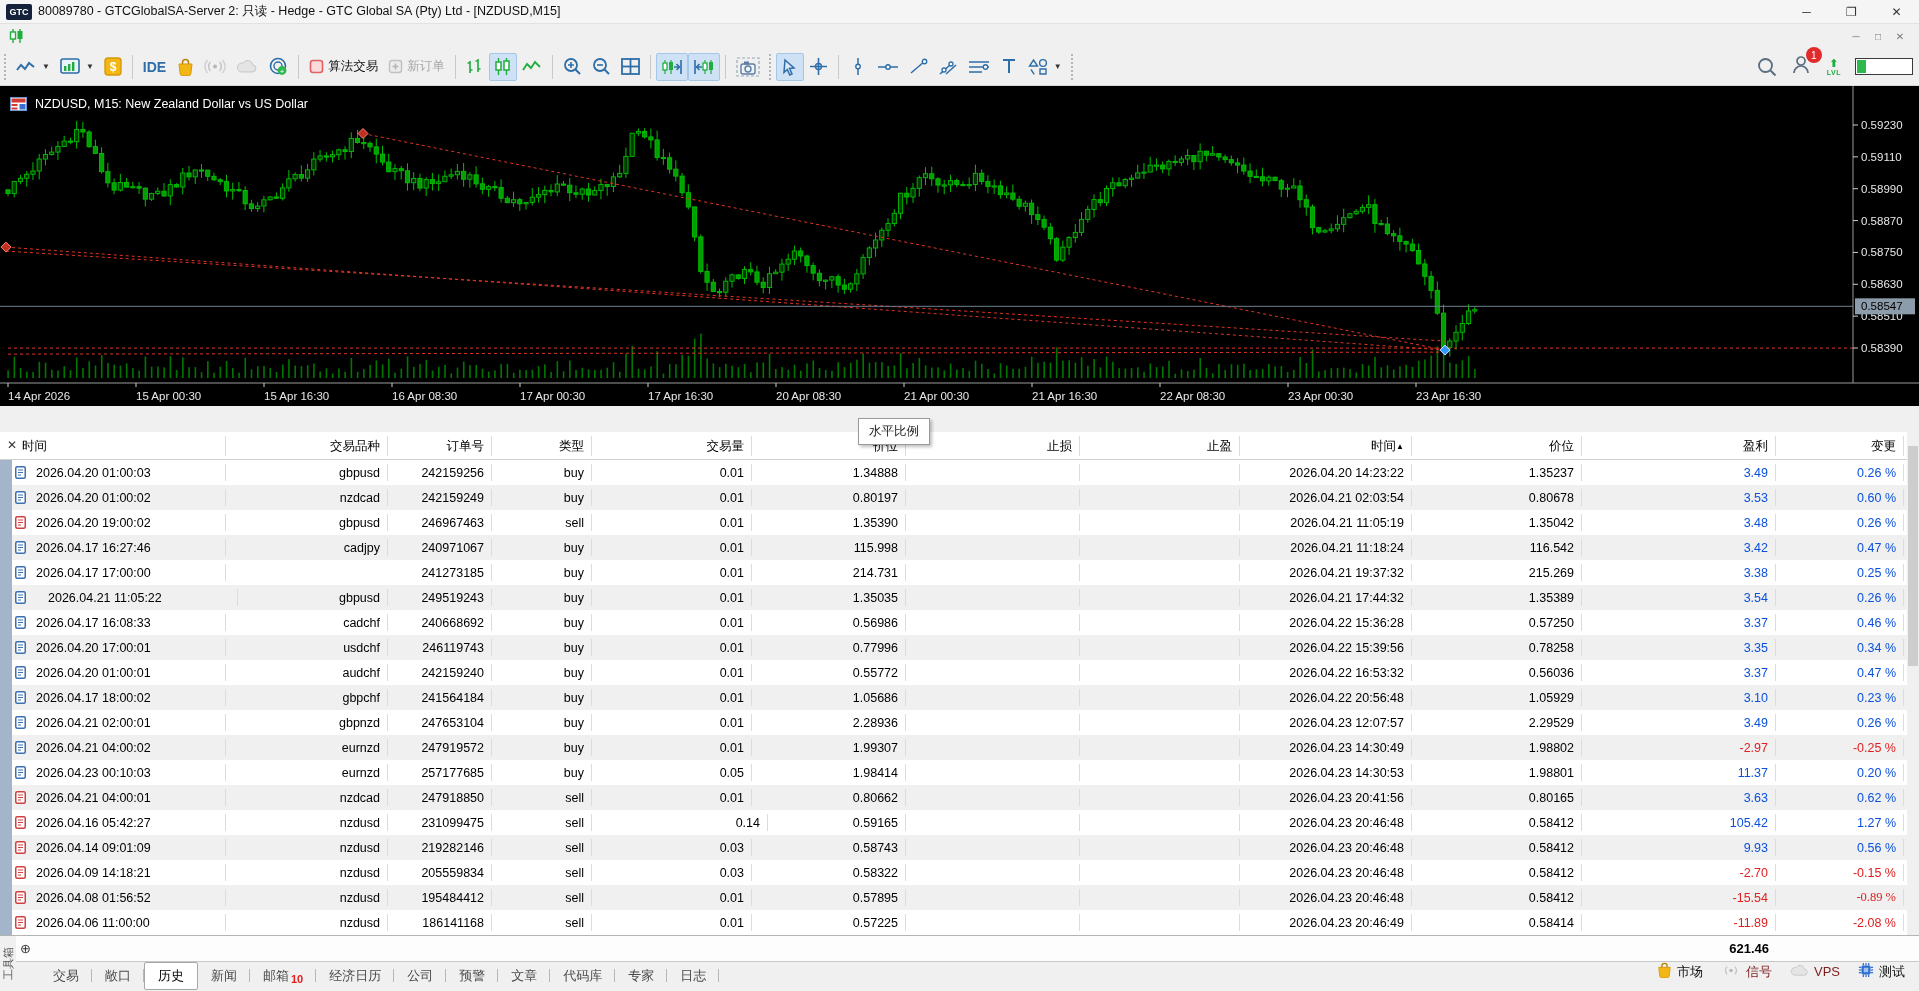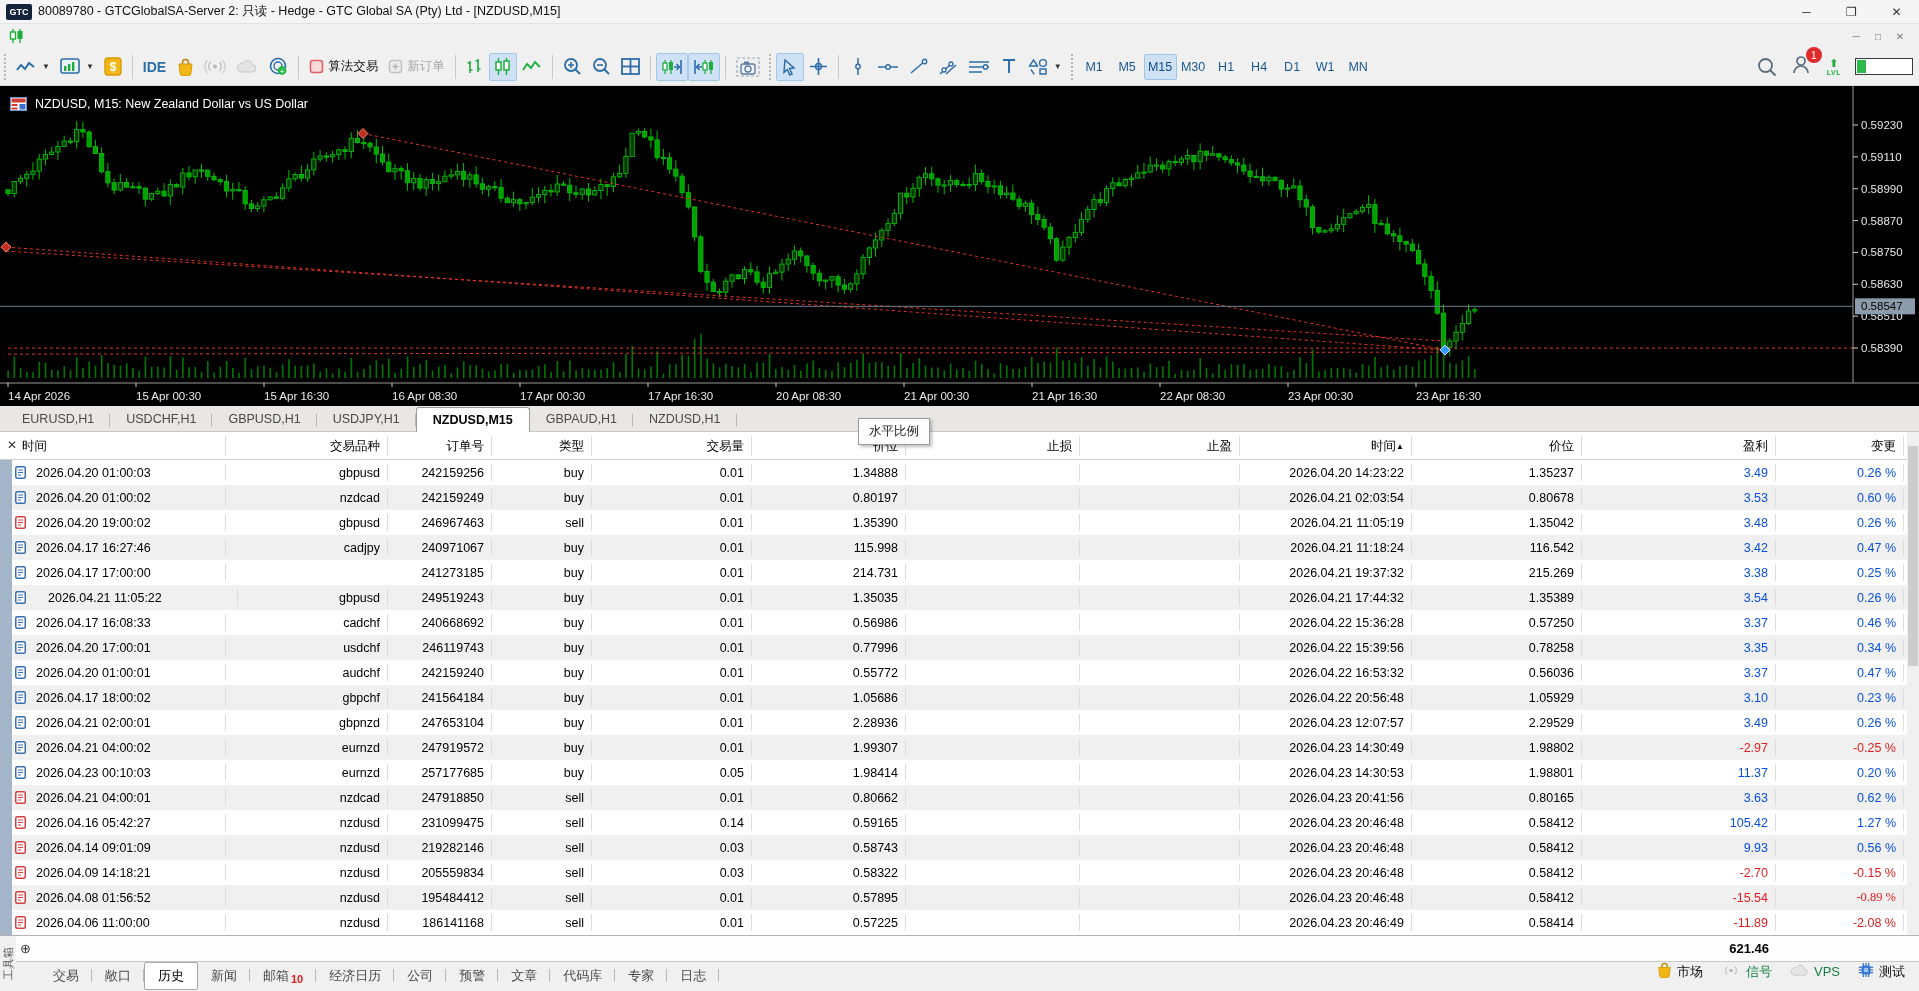--- a/index.html
+++ b/index.html
@@ -99,21 +99,21 @@
 
   
   #bottombar { position:absolute; left:16px; top:962px; width:1903px; height:29px; background:#f0f0f0;
     display:flex; align-items:flex-start; padding-left:24px; }
   .btab { padding:5px 13px; font-size:13px; color:#4a4a4a; position:relative; }
   .btab .sep { position:absolute; right:0; top:7px; height:13px; width:1px; background:#b8b8b8; }
   .btab.active { background:#fff; color:#000; border:1px solid #a8a8a8; border-radius:2px; padding:4px 13px; }
   .btab .badge { color:#e02020; font-size:11px; font-weight:bold; position:relative; top:3px; margin-left:2px; }
   #bottom-right { margin-left:auto; display:flex; align-items:center; gap:18px; margin-right:14px; }
   .stat-item { display:flex; align-items:center; gap:5px; font-size:13px; color:#111; }
-  .stat-item.dim { color:#15803d; }
+  .stat-item.dim { color:#7f1d1d; }
 
   #vlabel { position:absolute; left:0; top:935px; width:16px; height:56px; background:#f0f0f0;
     border-top:1px solid #b4b4b4; display:flex; align-items:center; justify-content:center; }
   #vlabel span { transform:rotate(-90deg); font-size:11px; color:#555; white-space:nowrap; }
 </style>
 </head>
 <body>
 
 <div id="app">
 
@@ -355,31 +355,20 @@
       <svg width="20" height="18" viewBox="0 0 20 18">
           <path d="M5.5 2 L9.5 8 H1.5 Z" fill="none" stroke="#2d6da8" stroke-width="1.4"></path>
           <circle cx="15" cy="5" r="3.4" fill="none" stroke="#2d6da8" stroke-width="1.4"></circle>
           <path d="M3 11.5 l3.2 4.8 M12 11 h6 v5 h-6 Z" fill="none" stroke="#2d6da8" stroke-width="1.4"></path>
         </svg>
       <span class="caret">▼</span>
     </div>
 
     <div class="tsep-dot"></div>
 
-    <div id="timeframes" style="display: flex;">
-        <div class="tf-btn">M1</div>
-        <div class="tf-btn">M5</div>
-        <div class="tf-btn active">M15</div>
-        <div class="tf-btn">M30</div>
-        <div class="tf-btn">H1</div>
-        <div class="tf-btn">H4</div>
-        <div class="tf-btn">D1</div>
-        <div class="tf-btn">W1</div>
-        <div class="tf-btn">MN</div>
-      </div>
 
     <div id="toolbar-right">
       <svg width="20" height="20" viewBox="0 0 20 20">
           <circle cx="8.5" cy="8.5" r="6.5" fill="none" stroke="#5a6c7e" stroke-width="1.8"></circle>
           <line x1="13.5" y1="13.5" x2="18.5" y2="18.5" stroke="#5a6c7e" stroke-width="2"></line>
         </svg>
       <div style="position:relative">
         <svg width="22" height="21" viewBox="0 0 22 21">
             <circle cx="10" cy="7" r="4" fill="none" stroke="#5a6c7e" stroke-width="1.7"></circle>
             <path d="M3 19 a7 7 0 0 1 14 0" fill="none" stroke="#5a6c7e" stroke-width="1.7"></path>
@@ -1166,29 +1155,20 @@
           <rect x="0.5" y="0.5" width="16" height="13" fill="#fff" stroke="#6d9bd1"></rect>
           <rect x="1.5" y="1.5" width="14" height="4" fill="#d23b32"></rect>
           <rect x="1.5" y="7" width="6" height="2" fill="#d23b32"></rect>
           <rect x="1.5" y="10.5" width="6" height="2" fill="#d23b32"></rect>
           <rect x="9.5" y="7" width="6" height="5.5" fill="#3b6fd2"></rect>
         </svg>
       <span>NZDUSD, M15:  New Zealand Dollar vs US Dollar</span>
     </div>
   </div>
 
-  <div id="chart-tabs">
-      <div class="ctab">EURUSD,H1<span class="sep"></span></div>
-      <div class="ctab">USDCHF,H1<span class="sep"></span></div>
-      <div class="ctab">GBPUSD,H1<span class="sep"></span></div>
-      <div class="ctab">USDJPY,H1<span class="sep"></span></div>
-      <div class="ctab active">NZDUSD,M15</div>
-      <div class="ctab">GBPAUD,H1<span class="sep"></span></div>
-      <div class="ctab">NZDUSD,H1<span class="sep"></span></div>
-    </div>
   <div id="h-tooltip">水平比例</div>
 
   <div id="toolbox">
     <div id="thead">
       <div id="close-x">✕</div>
     <div class="hcell" style="left: 14px; width: 212px;">时间<span class="vline"></span></div>
         <div class="hcell r" style="left: 226px; width: 162px;">交易品种<span class="vline"></span></div>
         <div class="hcell r" style="left: 388px; width: 104px;">订单号<span class="vline"></span></div>
         <div class="hcell r" style="left: 492px; width: 100px;">类型<span class="vline"></span></div>
         <div class="hcell r" style="left: 592px; width: 160px;">交易量<span class="vline"></span></div>
@@ -1541,21 +1521,21 @@
           <svg class="deal-ic" width="11" height="13" viewBox="0 0 11 13">
             <rect x="0.75" y="0.75" width="9.5" height="11.5" rx="1.5" fill="#fff" stroke="#d04040" stroke-width="1.5"></rect>
             <line x1="3" y1="4" x2="8" y2="4" stroke="#d04040"></line>
             <line x1="3" y1="6.5" x2="8" y2="6.5" stroke="#d04040"></line>
             <line x1="3" y1="9" x2="6" y2="9" stroke="#d04040"></line>
           </svg>
           <div class="cell" style="left: 14px; width: 212px; padding-left: 22px;">2026.04.16 05:42:27<span class="vline"></span></div>
           <div class="cell r" style="left: 226px; width: 162px;">nzdusd<span class="vline"></span></div>
           <div class="cell r" style="left: 388px; width: 104px;">231099475<span class="vline"></span></div>
           <div class="cell r" style="left: 492px; width: 100px;">sell<span class="vline"></span></div>
-          <div class="cell r" style="left: 592px; width: 160px;">0.14<span class="vline"></span></div>
+          <div class="cell r" style="left: 608px; width: 160px;">0.14<span class="vline"></span></div>
           <div class="cell r" style="left: 752px; width: 154px;">0.59165<span class="vline"></span></div>
           <div class="cell r" style="left: 906px; width: 174px;">
             <span class="vline"></span>
           </div>
           <div class="cell r" style="left: 1080px; width: 160px;">
             <span class="vline"></span>
           </div>
           <div class="cell r" style="left: 1240px; width: 172px;">2026.04.23 20:46:48<span class="vline"></span></div>
           <div class="cell r" style="left: 1412px; width: 170px;">0.58412<span class="vline"></span></div>
           <div class="cell r blue" style="left: 1582px; width: 194px;">105.42<span class="vline"></span></div>

